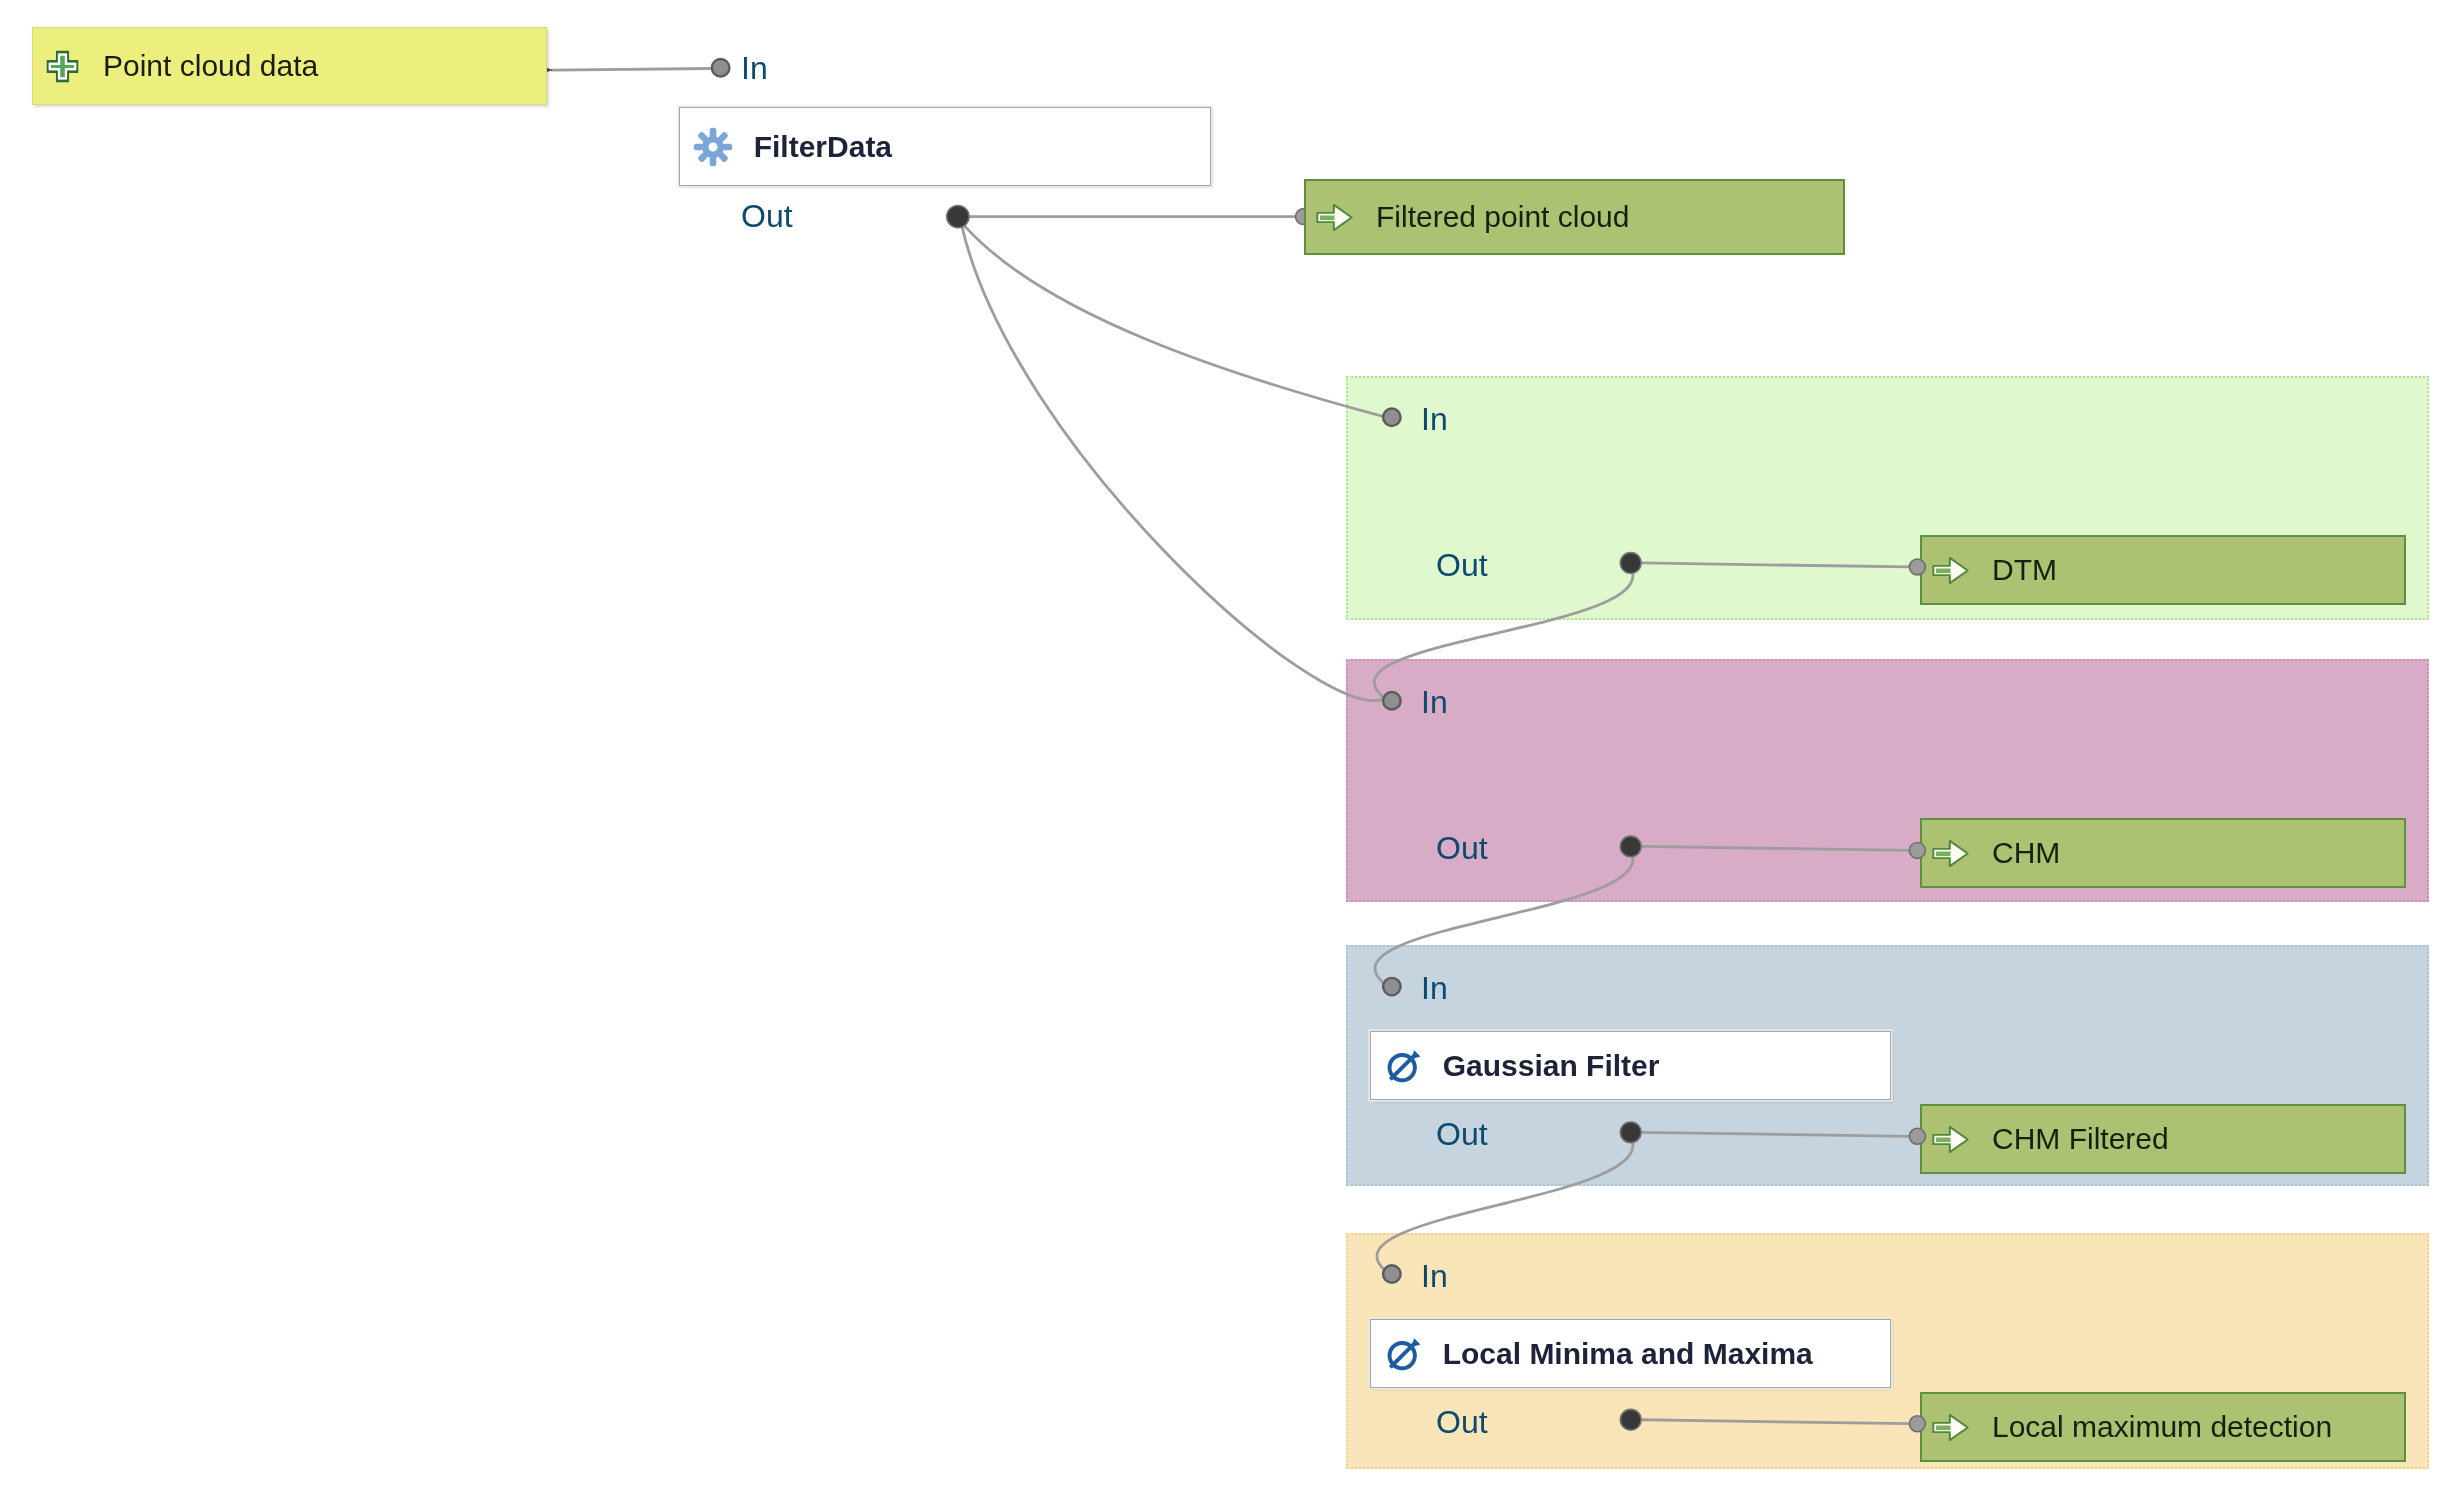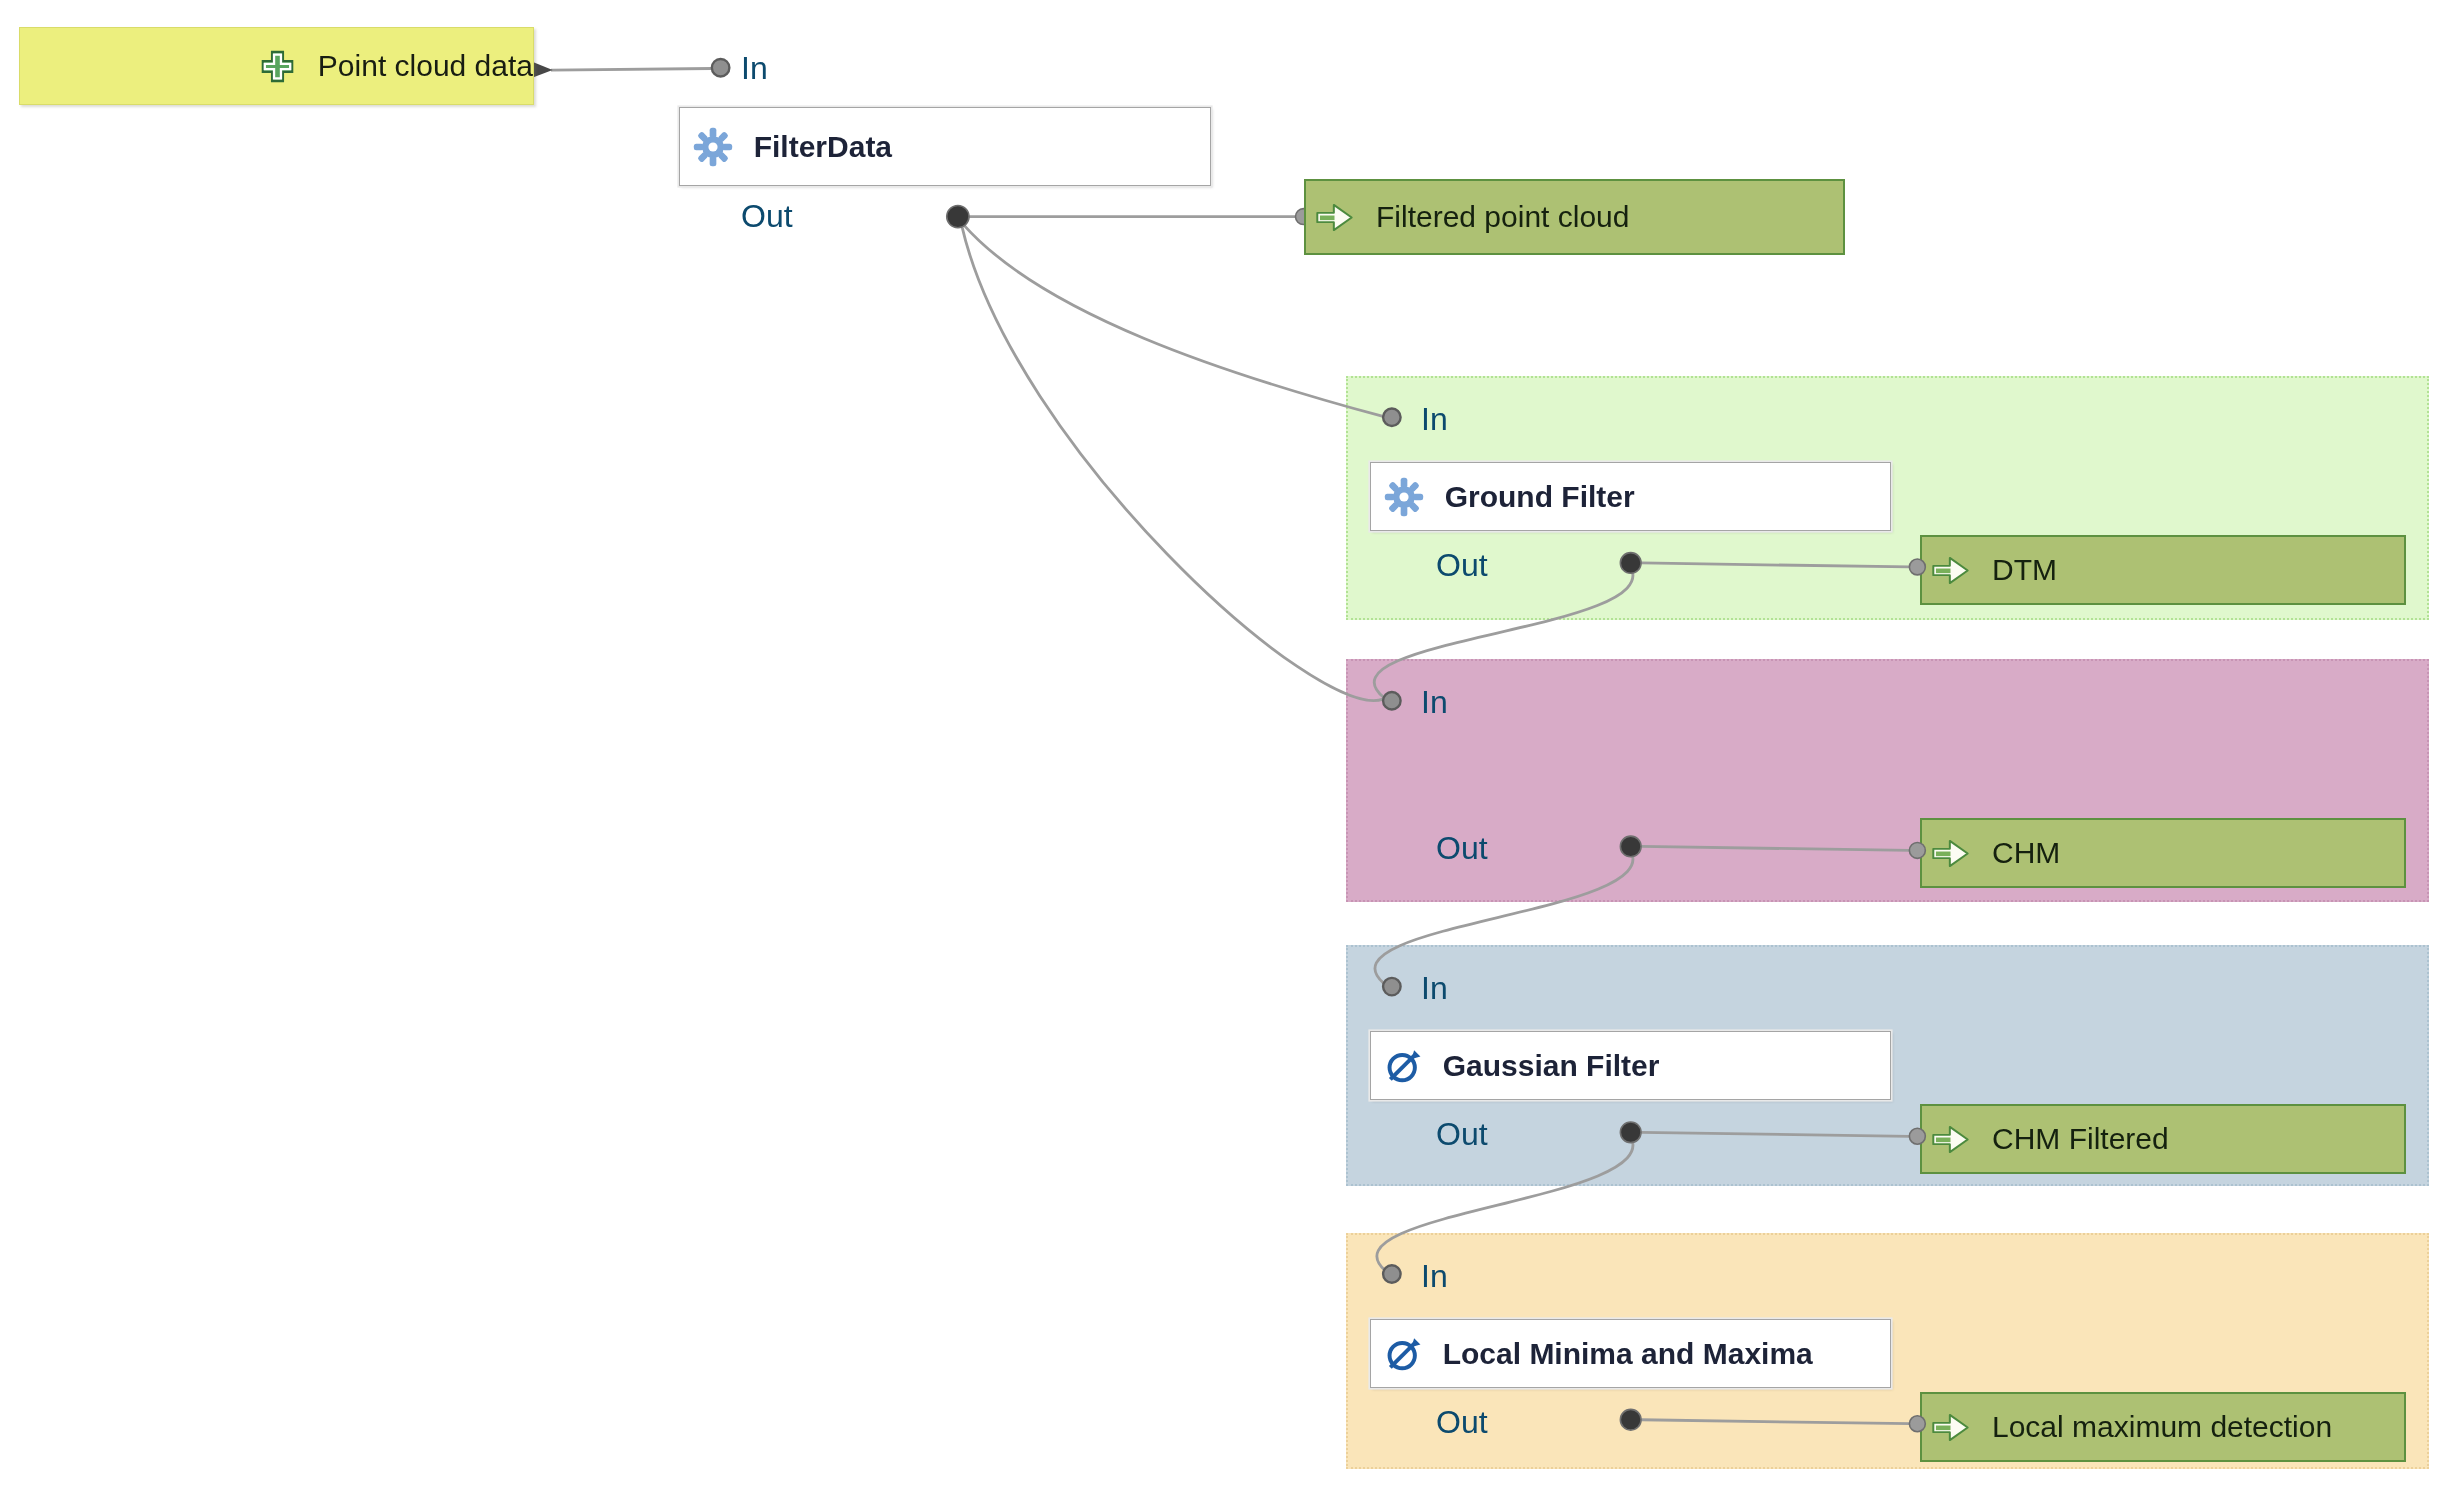--- a/index.html
+++ b/index.html
@@ -17,24 +17,24 @@
   }
   .panel-green {background:#e0f8cd;border:2.4px dotted #b2e294;}
   .panel-pink  {background:#d8abc7;border:2.4px dotted #c794b4;}
   .panel-blue  {background:#c5d4df;border:2.4px dotted #acc2d0;}
   .panel-orange{background:#fae5b9;border:2.4px dotted #ecd099;}
   .node, .label{position:absolute;z-index:3;}
   .port-label{
     font-size:32px;color:#0c4a6e;line-height:38px;white-space:nowrap;
   }
   .source-node{
-    left:19px;top:27px;width:515px;height:78px;
+    left:32px;top:27px;width:515px;height:78px;
     background:#ecef7e;border:0.8px solid #d9dc69;
     display:flex;align-items:center;gap:22px;padding-left:11px;
-    box-sizing:border-box;box-shadow:1.6px 2.4px 2.4px rgba(120,120,90,.25);justify-content:flex-end;
+    box-sizing:border-box;box-shadow:1.6px 2.4px 2.4px rgba(120,120,90,.25);
   }
   .source-node .txt{font-size:30px;color:#181d12;}
   .tool-box{
     background:#ffffff;border:1.6px solid #a5a5a5;
     box-shadow:0 0 0 1.6px #e9e9e9, 1.6px 2.4px 2.4px rgba(0,0,0,.10);
     display:flex;align-items:center;gap:21px;padding-left:12.7px;
     box-sizing:border-box;
   }
   .tool-box .txt{font-size:30px;color:#1d2338;white-space:nowrap;font-weight:bold;}
   .filter-box{left:679px;top:107px;width:532px;height:79px;}
@@ -145,39 +145,20 @@
   <div class="node out-box fpc-box">
     <svg class="icon" viewBox="0 0 62 52" width="41" height="35">
       <path d="M5 19 H30 V7 L57 26 L30 45 V33 H5 Z" fill="#fcfcf3" stroke="#4c8a3e" stroke-width="3" stroke-linejoin="round"></path>
       <rect x="9" y="23" width="22" height="7" fill="#79b05a"></rect>
     </svg>
     <span class="txt">Filtered point cloud</span>
   </div>
 
   <div class="panel panel-green" style="top:376px;height:244px;">
     <div class="label port-label in-label">In</div>
-    <div class="node tool-box">
-      <svg class="icon" viewBox="0 0 48 48" width="40" height="40">
-        <g fill="#7ba6d9">
-          <circle cx="24" cy="24" r="13"></circle>
-          <g>
-            <rect x="20" y="1" width="8" height="12" rx="3"></rect>
-            <rect x="20" y="1" width="8" height="12" rx="3" transform="rotate(45 24 24)"></rect>
-            <rect x="20" y="1" width="8" height="12" rx="3" transform="rotate(90 24 24)"></rect>
-            <rect x="20" y="1" width="8" height="12" rx="3" transform="rotate(135 24 24)"></rect>
-            <rect x="20" y="1" width="8" height="12" rx="3" transform="rotate(180 24 24)"></rect>
-            <rect x="20" y="1" width="8" height="12" rx="3" transform="rotate(225 24 24)"></rect>
-            <rect x="20" y="1" width="8" height="12" rx="3" transform="rotate(270 24 24)"></rect>
-            <rect x="20" y="1" width="8" height="12" rx="3" transform="rotate(315 24 24)"></rect>
-          </g>
-        </g>
-        <circle cx="24" cy="24" r="5.5" fill="#ffffff"></circle>
-      </svg>
-      <span class="txt">Ground Filter</span>
-    </div>
     <div class="label port-label out-label">Out</div>
     <div class="node out-box">
       <svg class="icon" viewBox="0 0 62 52" width="41" height="35">
         <path d="M5 19 H30 V7 L57 26 L30 45 V33 H5 Z" fill="#fcfcf3" stroke="#4c8a3e" stroke-width="3" stroke-linejoin="round"></path>
         <rect x="9" y="23" width="22" height="7" fill="#79b05a"></rect>
       </svg>
       <span class="txt">DTM</span>
     </div>
   </div>
 

